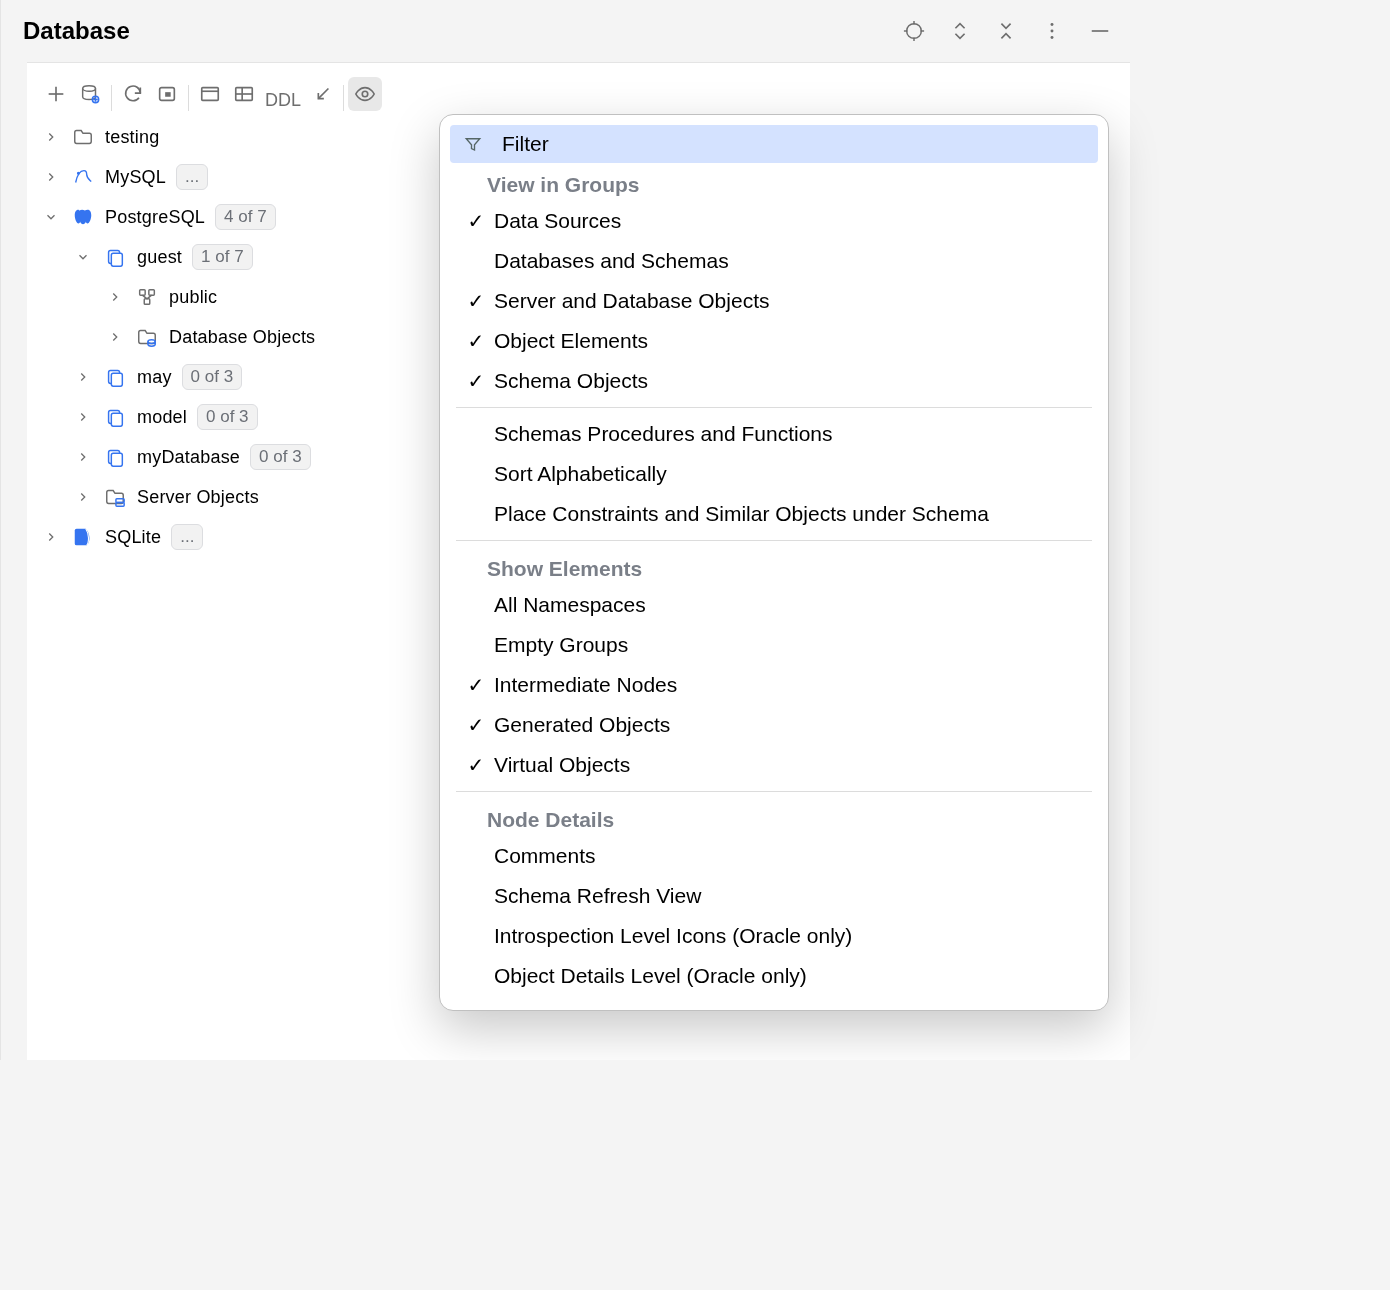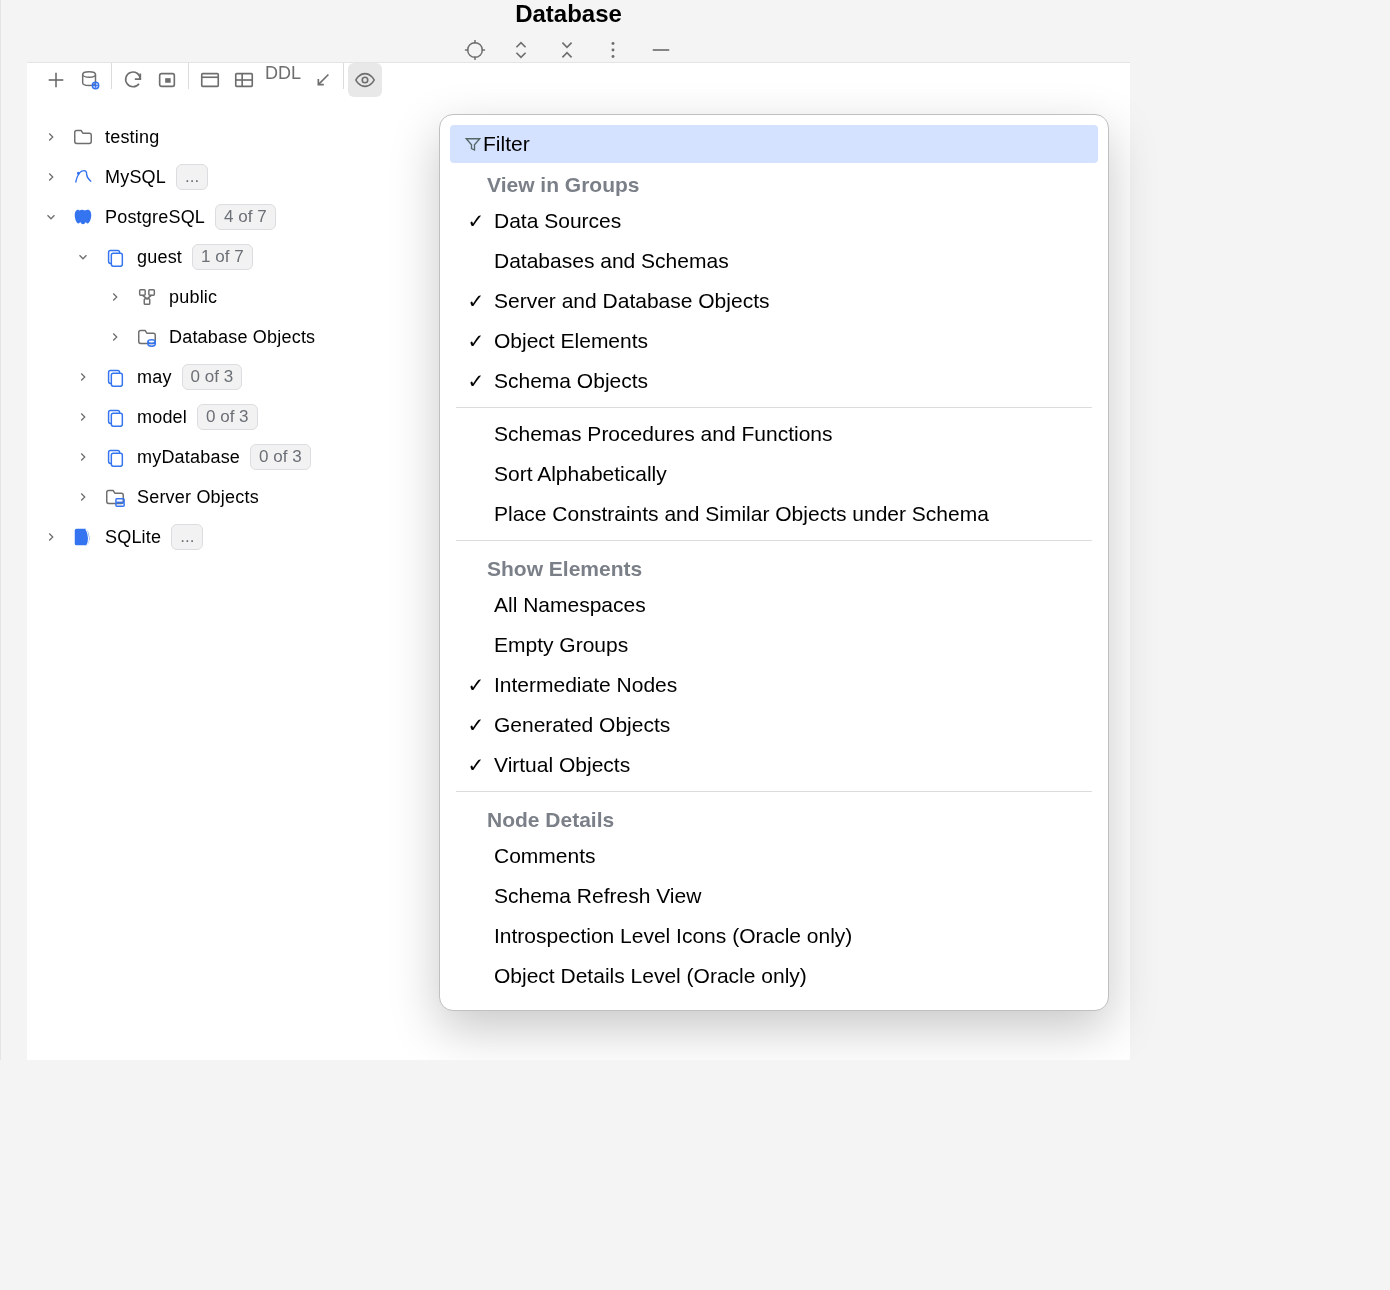--- a/index.html
+++ b/index.html
@@ -31,21 +31,20 @@
     margin: 0;
     background: var(--outer-bg);
     position: relative;
     border-left: 1px solid var(--border);
   }
   .header {
     display: flex;
     align-items: center;
     height: 62px;
     padding: 0 16px 0 22px;
-    flex-direction: column;
   }
   .header-title {
     font-weight: 700;
     font-size: 24px;
   }
   .header-spacer { flex: 1; }
   .header-icons { display: flex; align-items: center; gap: 22px; }
   .header-icons .ic { width: 24px; height: 24px; display:flex; align-items:center; justify-content:center; color: var(--icon); }
   .header-icons .ic svg { width: 22px; height: 22px; }
   .header-icons .ic.minimize { width: 28px; }
@@ -53,21 +52,21 @@
   .panel {
     position: absolute;
     left: 26px; right: 0;
     top: 62px;
     bottom: 0;
     background: var(--bg);
     border-top: 1px solid var(--border);
   }
   .toolbar {
     display: flex;
-    align-items: flex-start;
+    align-items: flex-end;
     gap: 0;
     height: 48px;
     padding: 0 12px;
   }
   .tb-btn {
     width: 34px; height: 34px;
     display:flex; align-items:center; justify-content:center;
     border-radius: 6px;
     color: var(--icon);
   }
@@ -135,21 +134,21 @@
     box-shadow: 0 18px 50px rgba(0,0,0,0.22);
     padding: 10px 10px 14px 10px;
   }
   .popup .filter-row {
     background: var(--blue-light);
     border-radius: 4px;
     display:flex;
     align-items:center;
     height: 38px;
     padding: 0 14px;
-    gap: 1px;
+    gap: 20px;
   }
   .popup .filter-row .fi { color: #566; display:flex; }
   .popup .filter-row .fi svg { width: 18px; height: 18px; }
   .popup .filter-row .fl { font-size: 21px; }
   .popup .section {
     padding: 0 6px;
   }
   .popup-sep {
     height: 1px;
     background: var(--sep);

